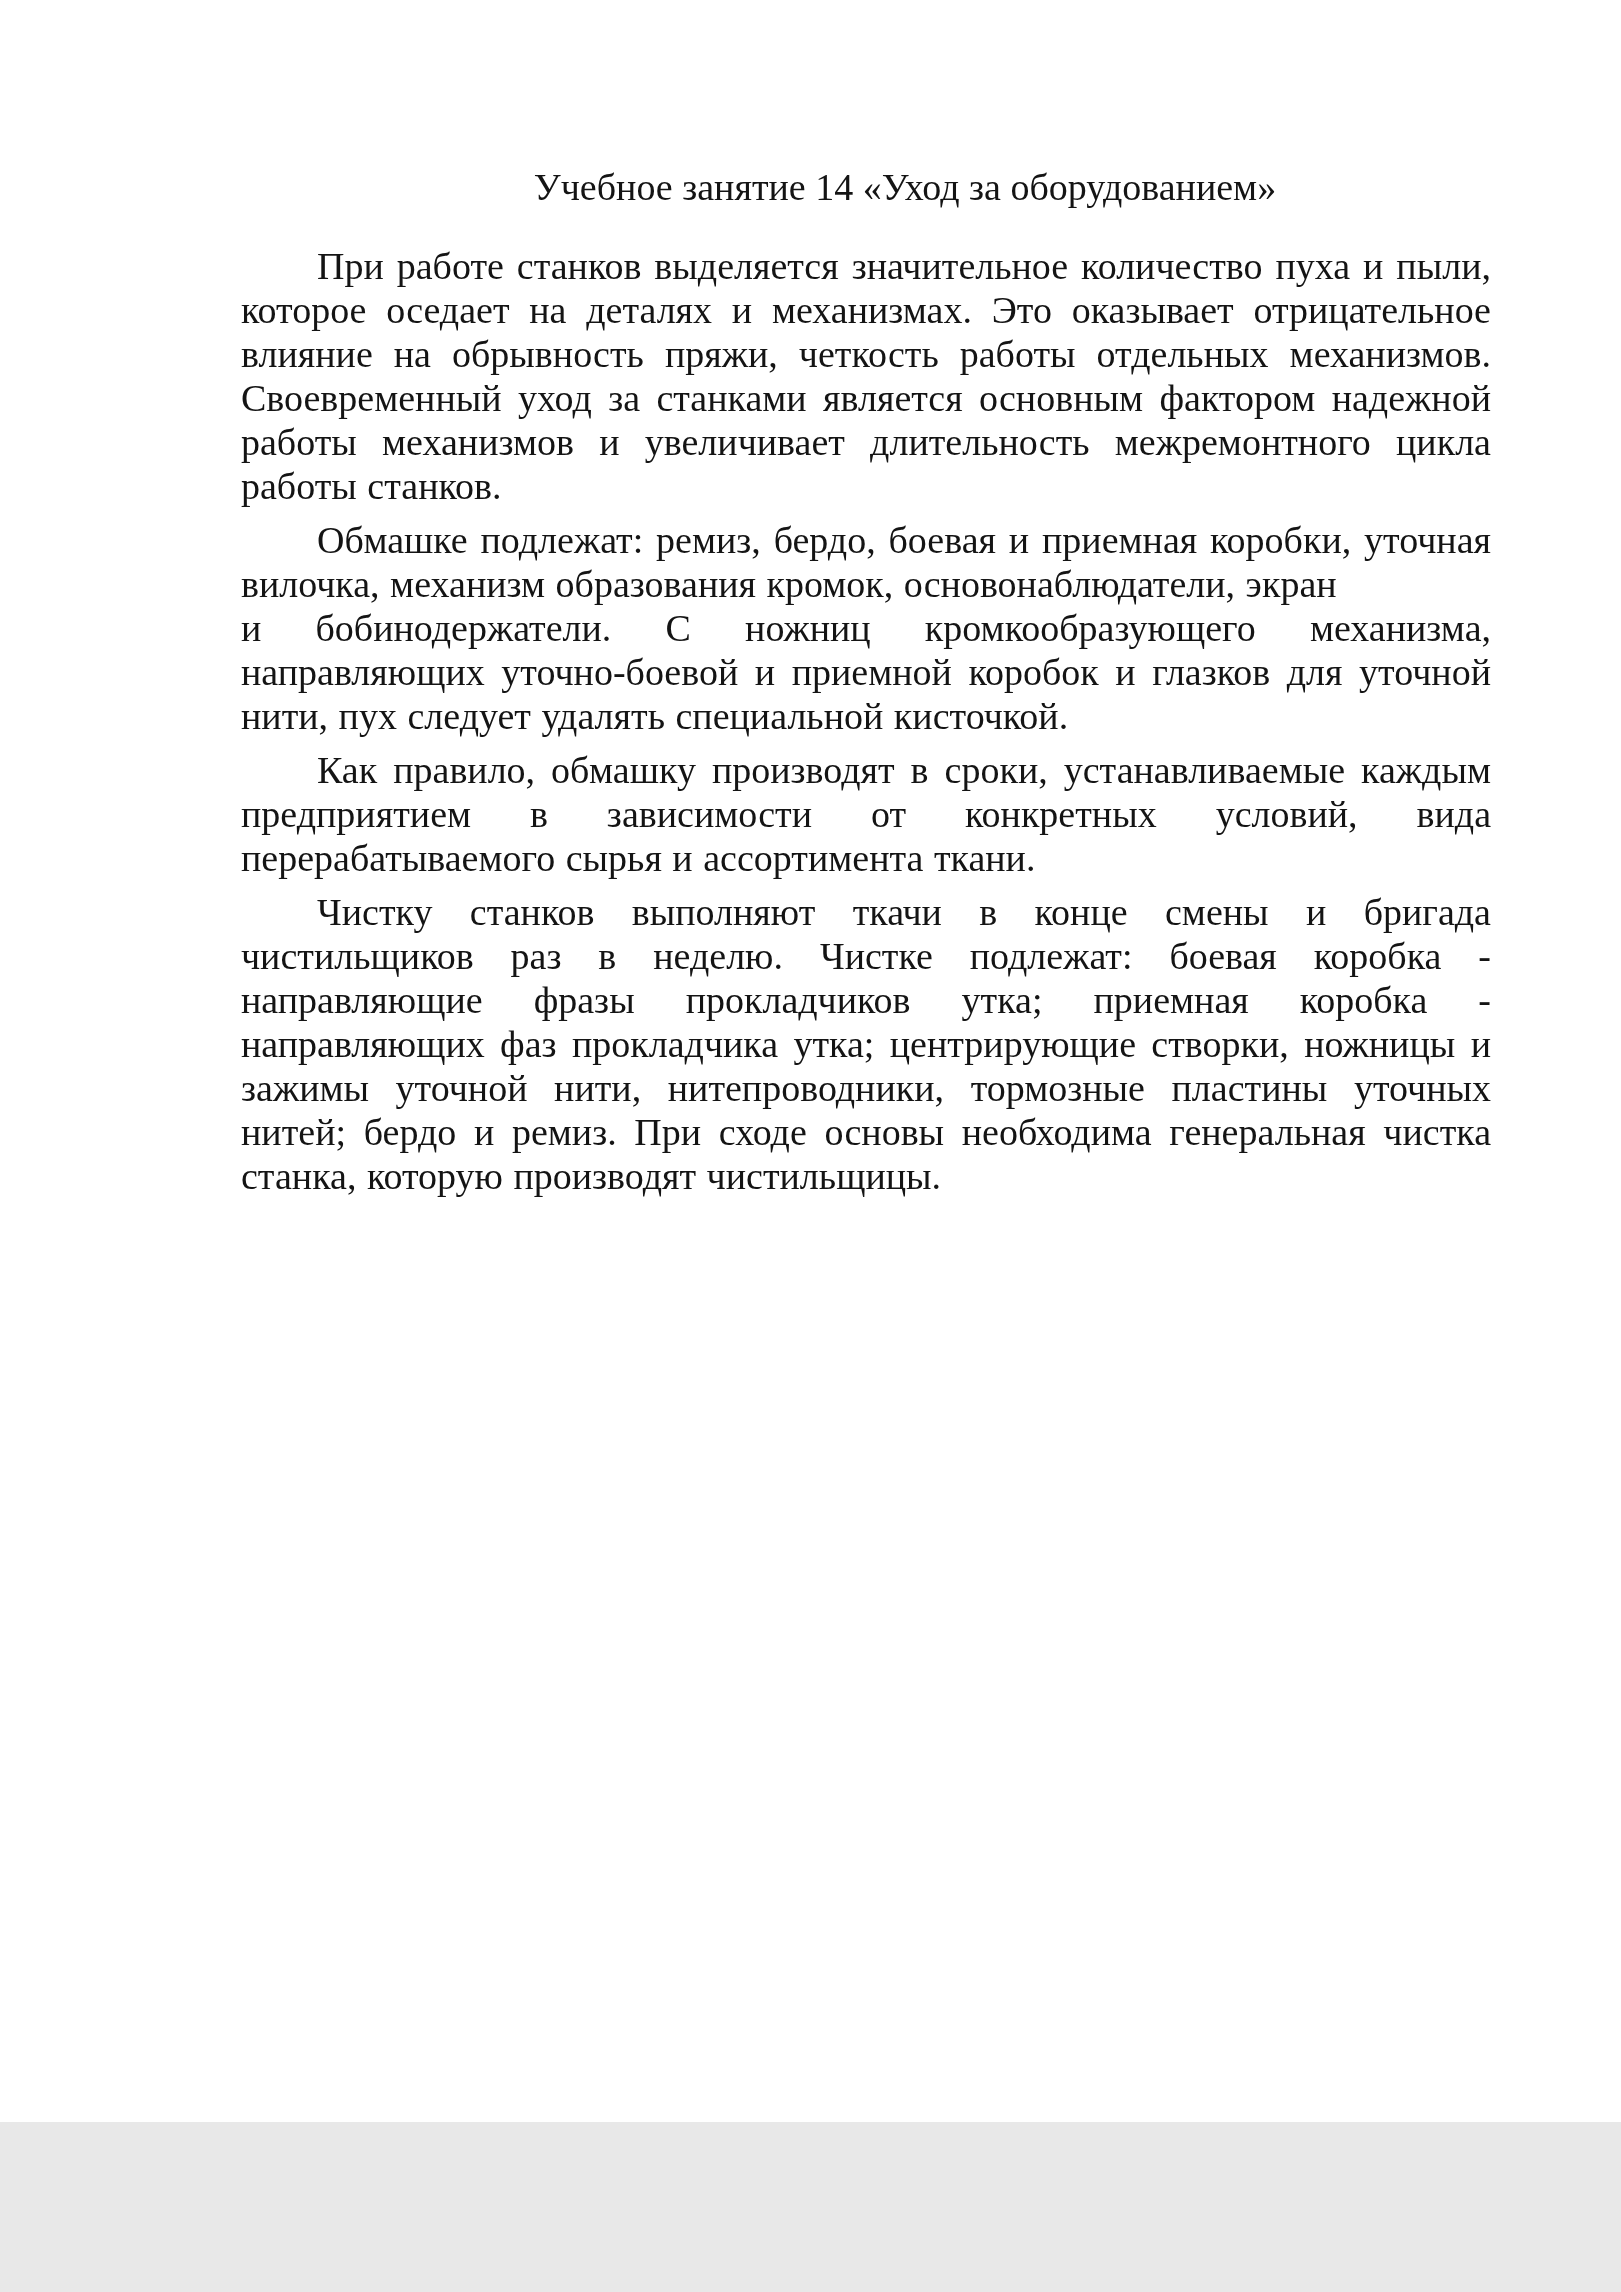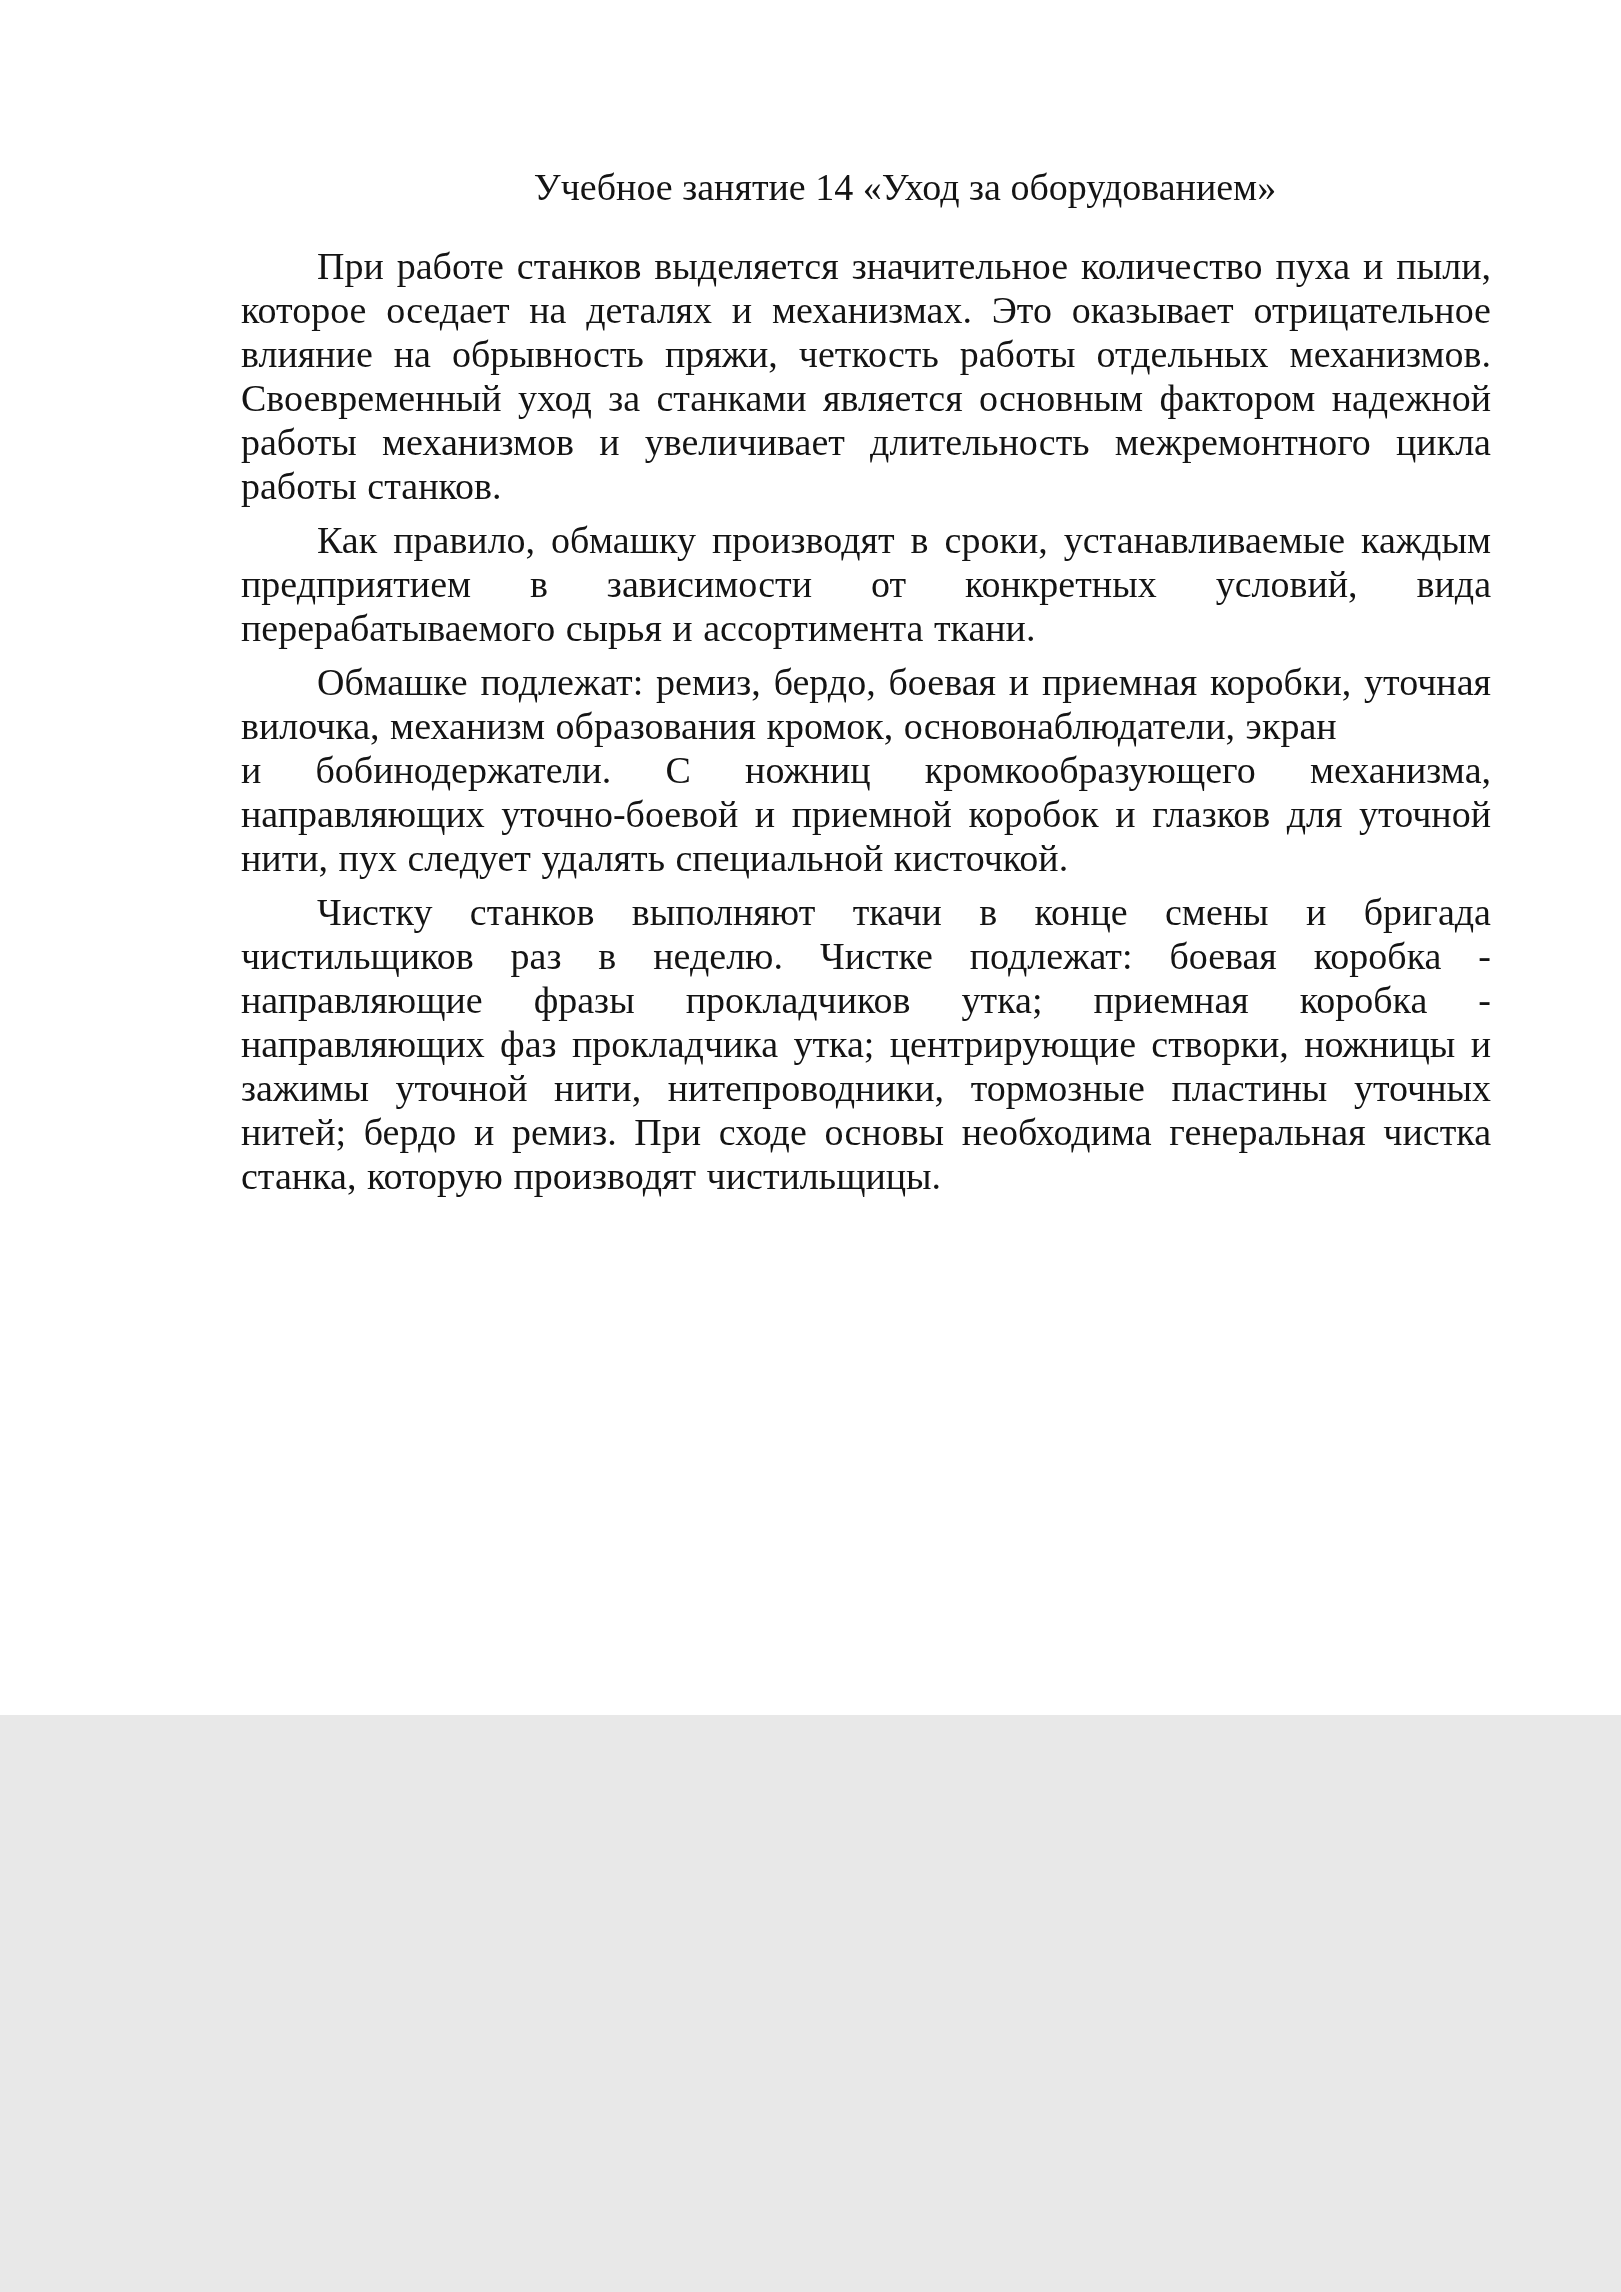--- a/index.html
+++ b/index.html
@@ -3,21 +3,21 @@
   <meta charset="utf-8">
   <style>
     html, body {
       margin: 0;
       padding: 0;
       background: #e8e8e8;
     }
     .page {
       position: relative;
       width: 1621px;
-      height: 1715px;
+      height: 2122px;
       margin: 0 auto;
       background: #ffffff;
       color: #141414;
       font-family: "Liberation Serif", "DejaVu Serif", serif;
       overflow: hidden;
     }
     .textblock {
       position: absolute;
       left: 231px;
       top: 165px;
@@ -51,23 +51,23 @@
 </head>
 <body>
 
 <div class="page">
   <div class="textblock">
 
     <h1 class="doc-title">Учебное занятие 14 «Уход за оборудованием»</h1>
 
     <p class="para"><span>При работе станков выделяется значительное количество пуха и пыли, которое оседает на деталях и механизмах. Это оказывает отрицательное влияние на обрывность пряжи, четкость работы отдельных механизмов. Своевременный уход за станками является основным фактором надежной работы механизмов и увеличивает длительность межремонтного цикла работы станков.</span></p>
 
+    <p class="para"><span>Обмашке подлежат: ремиз, бердо, боевая и приемная коробки, уточная вилочка, механизм образования кромок, основонаблюдатели, экран</span><br><span>и бобинодержатели. С ножниц кромкообразующего механизма, направляющих уточно-боевой и приемной коробок и глазков для уточной нити, пух следует удалять специальной кисточкой.</span></p>
+
     <p class="para"><span>Как правило, обмашку производят в сроки, устанавливаемые каждым предприятием в зависимости от конкретных условий, вида перерабатываемого сырья и ассортимента ткани.</span></p>
-
-    <p class="para"><span>Обмашке подлежат: ремиз, бердо, боевая и приемная коробки, уточная вилочка, механизм образования кромок, основонаблюдатели, экран</span><br><span>и бобинодержатели. С ножниц кромкообразующего механизма, направляющих уточно-боевой и приемной коробок и глазков для уточной нити, пух следует удалять специальной кисточкой.</span></p>
 
     <p class="para"><span>Чистку станков выполняют ткачи в конце смены и бригада чистильщиков раз в неделю. Чистке подлежат: боевая коробка - направляющие фразы прокладчиков утка; приемная коробка - направляющих фаз прокладчика утка; центрирующие створки, ножницы и зажимы уточной нити, нитепроводники, тормозные пластины уточных нитей; бердо и ремиз. При сходе основы необходима генеральная чистка станка, которую производят чистильщицы.</span></p>
 
   </div>
 
   <div class="page-number">20</div>
 </div>
 
 
 </body></html>

